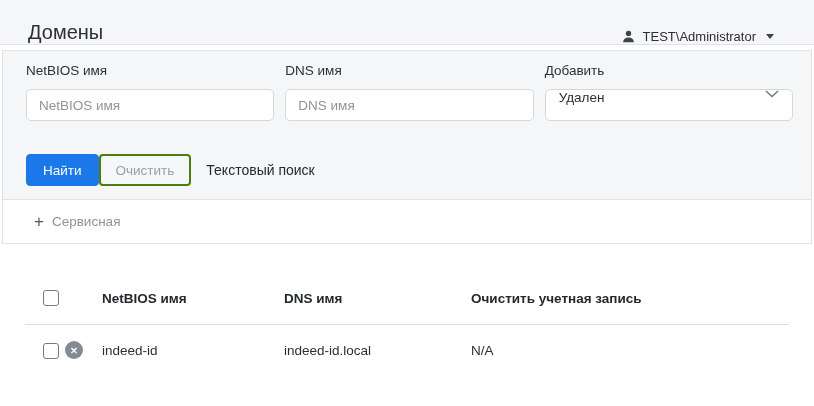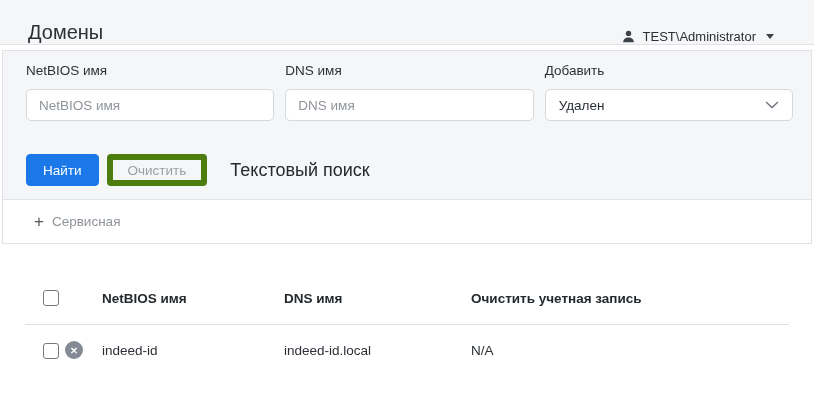--- a/index.html
+++ b/index.html
@@ -59,54 +59,54 @@
     color: #2b3036;
     outline: none;
   }
   .filter-input::placeholder { color: #8f949a; }
   .filter-select {
     height: 32px;
     border: 1px solid #d6d9dc;
     border-radius: 5px;
     background: #ffffff;
     display: flex;
-    align-items: center;
+    align-items: flex-start;
     justify-content: space-between;
     padding: 0 13px;
     font-size: 13.5px;
     cursor: pointer;
   }
   .buttons-row {
     margin-top: 33px;
     display: flex;
     align-items: center;
-    gap: 8px;
+    gap: 0;
   }
   .btn {
     height: 32px;
     border-radius: 4px;
     font-size: 13.5px;
     font-family: "Liberation Sans", sans-serif;
     cursor: pointer;
   }
   .btn-primary {
     background: #1a78e8;
     border: 1px solid #1a78e8;
     color: #ffffff;
     padding: 0 16px;
   }
   .btn-secondary {
     background: transparent;
-    border: 6px solid #4d7c0f;
+    border: 2px solid #4d7c0f;
     color: #9aa0a6;
     padding: 0 15px;
   }
   .text-search {
     margin-left: 15px;
-    font-size: 18px;
+    font-size: 14px;
     color: #26292e;
     cursor: pointer;
   }
 
   
   .add-panel {
     margin: 0 2px;
     height: 44px;
     background: #ffffff;
     border: 1px solid #e0e2e5;

